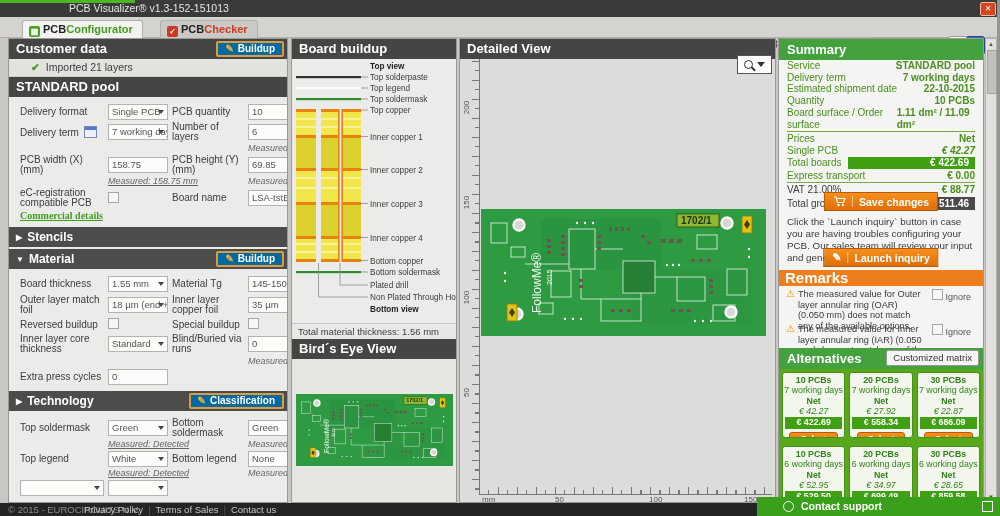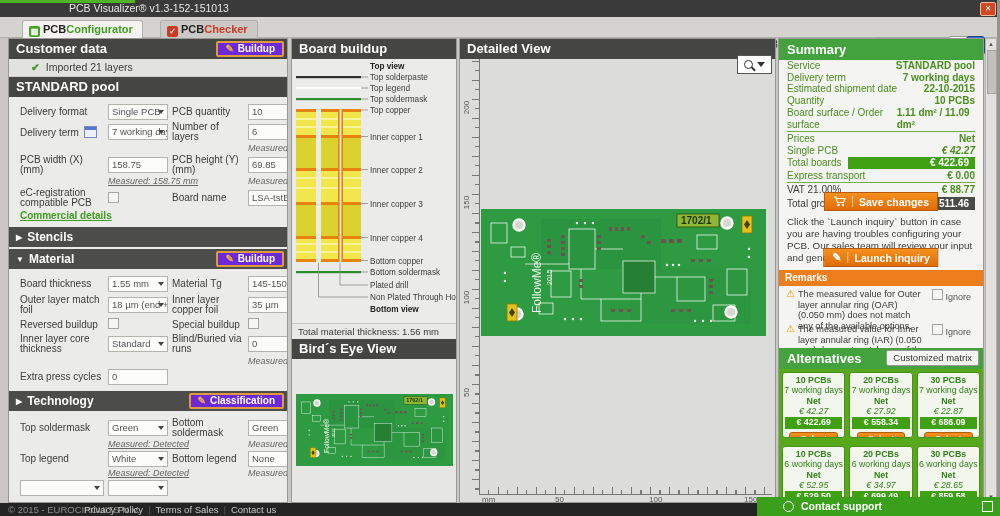--- a/index.html
+++ b/index.html
@@ -26,33 +26,33 @@
   .help-btn{position:absolute;top:19px;width:17px;height:17px;background:#3a6cc8;border:1px solid #24448e;border-radius:3px;color:#fff;font-weight:bold;font-size:11px;text-align:center;line-height:17px;}
   
   .panel{position:absolute;top:38px;height:465px;background:#ebebe9;border:1px solid #9a9894;box-sizing:border-box;overflow:hidden;}
   .p-left{left:8px;width:280px;}
   .p-mid{left:291px;width:166px;}
   .p-center{left:459px;width:317px;}
   .p-right{left:778px;width:206px;background:#f4f4f2;}
   .hdr{position:relative;height:20px;background:#454543;color:#fff;font-weight:bold;font-size:13px;line-height:20px;padding:0 7px;}
   .hdr.sub{background:#4c4c4a;font-size:12px;margin-top:2px;}
   .hdr .arrow{font-size:8px;margin-right:5px;vertical-align:1px;}
-  .wand-btn{position:absolute;right:3px;top:2px;height:12px;background:#6d28d9;border:2px solid #e09a3e;border-radius:2px;color:#fff;font-size:10px;font-weight:bold;line-height:12px;padding:0 7px;}
+  .wand-btn{position:absolute;right:3px;top:2px;height:12px;background:#0369a1;border:2px solid #e09a3e;border-radius:2px;color:#fff;font-size:10px;font-weight:bold;line-height:12px;padding:0 7px;}
   .wand-ico{color:#f3b13c;font-size:10px;margin-right:4px;}
   
   .import-row{height:17px;background:#e2e2df;border-bottom:1px solid #cfcdc9;font-size:10.5px;color:#3c3c3c;line-height:17px;padding-left:22px;}
   .chk-ico{color:#3f9e1d;font-weight:bold;margin-right:6px;}
   .form{display:grid;grid-template-columns:84px 60px 72px 54px;column-gap:4px;row-gap:2px;padding:7px 4px 4px 11px;font-size:10px;color:#3c3c3c;align-items:center;}
   .flabel{line-height:10px;}
   .field{position:relative;height:14px;background:#fcfcfb;border:1px solid #b5b3ae;font-size:9.5px;color:#555;line-height:14px;padding:0 3px;overflow:hidden;white-space:nowrap;}
   .select{padding-right:10px;}
   .select::after{content:"";position:absolute;right:3px;top:5px;border-left:3px solid transparent;border-right:3px solid transparent;border-top:4px solid #444;}
   .meas{font-style:italic;color:#666;font-size:9px;line-height:9px;white-space:nowrap;}
   .col2{grid-column:2;text-decoration:underline;} .col4{grid-column:4;}
-  .span-all{grid-column:1 / span 4;}
+  .span-all{grid-column:1 / span 4;font-family:Liberation Serif, serif;}
   .cb{width:9px;height:9px;border:1px solid #a8a6a2;background:#f6f6f4;display:inline-block;font-size:9px;line-height:9px;color:#777;text-align:center;}
   .link{color:#3f9e1d;text-decoration:underline;font-weight:bold;font-size:10px;}
   .cal-ico{display:inline-block;width:11px;height:10px;border:1px solid #7a8ab8;background:linear-gradient(#5577cc 0 3px,#eef1fb 3px);vertical-align:-2px;margin-left:5px;}
   .fwrap{position:relative;}
   
   .buildup-body{height:264px;position:relative;}
   .total-line{height:15px;border-top:1px solid #c9c7c3;font-size:9.5px;color:#3c3c3c;line-height:15px;padding-left:6px;background:#e8e8e6;}
   .birdseye-body{height:143px;background:#e6e6e3;text-align:center;padding-top:35px;box-sizing:border-box;}
   
   .canvas{position:relative;height:445px;background:#dcdcda;}
@@ -64,21 +64,21 @@
   .hticks-major{position:absolute;left:19px;top:428px;right:3px;height:7px;background:repeating-linear-gradient(90deg,#777 0 1px,transparent 1px 19px);}
   .rlabel{position:absolute;font-size:8px;color:#555;}
   .rlabel.rot{transform:rotate(-90deg);transform-origin:center;width:18px;text-align:center;left:-3px;}
   .zoomctl{position:absolute;top:-4px;right:3px;width:33px;height:17px;background:#fff;border:1px solid #555;display:flex;align-items:center;justify-content:center;gap:4px;z-index:5;}
   .mag{width:7px;height:7px;border:1.5px solid #333;border-radius:50%;position:relative;}
   .mag::after{content:"";position:absolute;width:5px;height:1.5px;background:#333;transform:rotate(45deg);right:-4px;bottom:-1px;}
   .dd-arrow{width:0;height:0;border-left:4px solid transparent;border-right:4px solid transparent;border-top:5px solid #333;}
   .pcb-detail{position:absolute;left:21px;top:150px;}
   
   .g-hdr{position:absolute;left:0;right:0;height:21px;background:#43a23d;color:#fff;font-weight:bold;font-size:13px;line-height:21px;padding-left:8px;box-sizing:border-box;}
-  .o-hdr{position:absolute;left:0;right:0;height:16px;background:#ee7e1b;color:#fff;font-weight:bold;font-size:10px;line-height:16px;padding-left:6px;box-sizing:border-box;}
+  .o-hdr{position:absolute;left:0;right:0;height:16px;background:#ee7e1b;color:#fff;font-weight:bold;font-size:15px;line-height:16px;padding-left:6px;box-sizing:border-box;}
   .sum-list{position:absolute;left:0;right:0;top:21px;}
   .srow{display:flex;justify-content:space-between;padding:0 8px;font-size:10px;line-height:11.7px;color:#4a8f1e;}
   .srow .sval{font-weight:bold;}
   .srow .ital{font-style:italic;}
   .sep{border-top:1px solid #77aa4a;margin:1px 8px;}
   .srow.badge-row{align-items:center;height:13px;}
   .badge-green{background:#3fa012;color:#fff;font-weight:bold;text-align:right;padding:0 6px;width:115px;line-height:12px;}
   .badge-dark{background:#4a4a48;color:#fff;font-weight:bold;text-align:right;padding:0 6px;width:115px;line-height:13px;}
   .lbl-dark{color:#3c3c3c;}
   .orange-btn{display:flex;align-items:center;background:linear-gradient(#f5901e,#e06d07);border:1px solid #b65a06;border-radius:0;color:#fff;font-weight:bold;font-size:10.5px;height:17px;padding:0 8px;width:max-content;}

